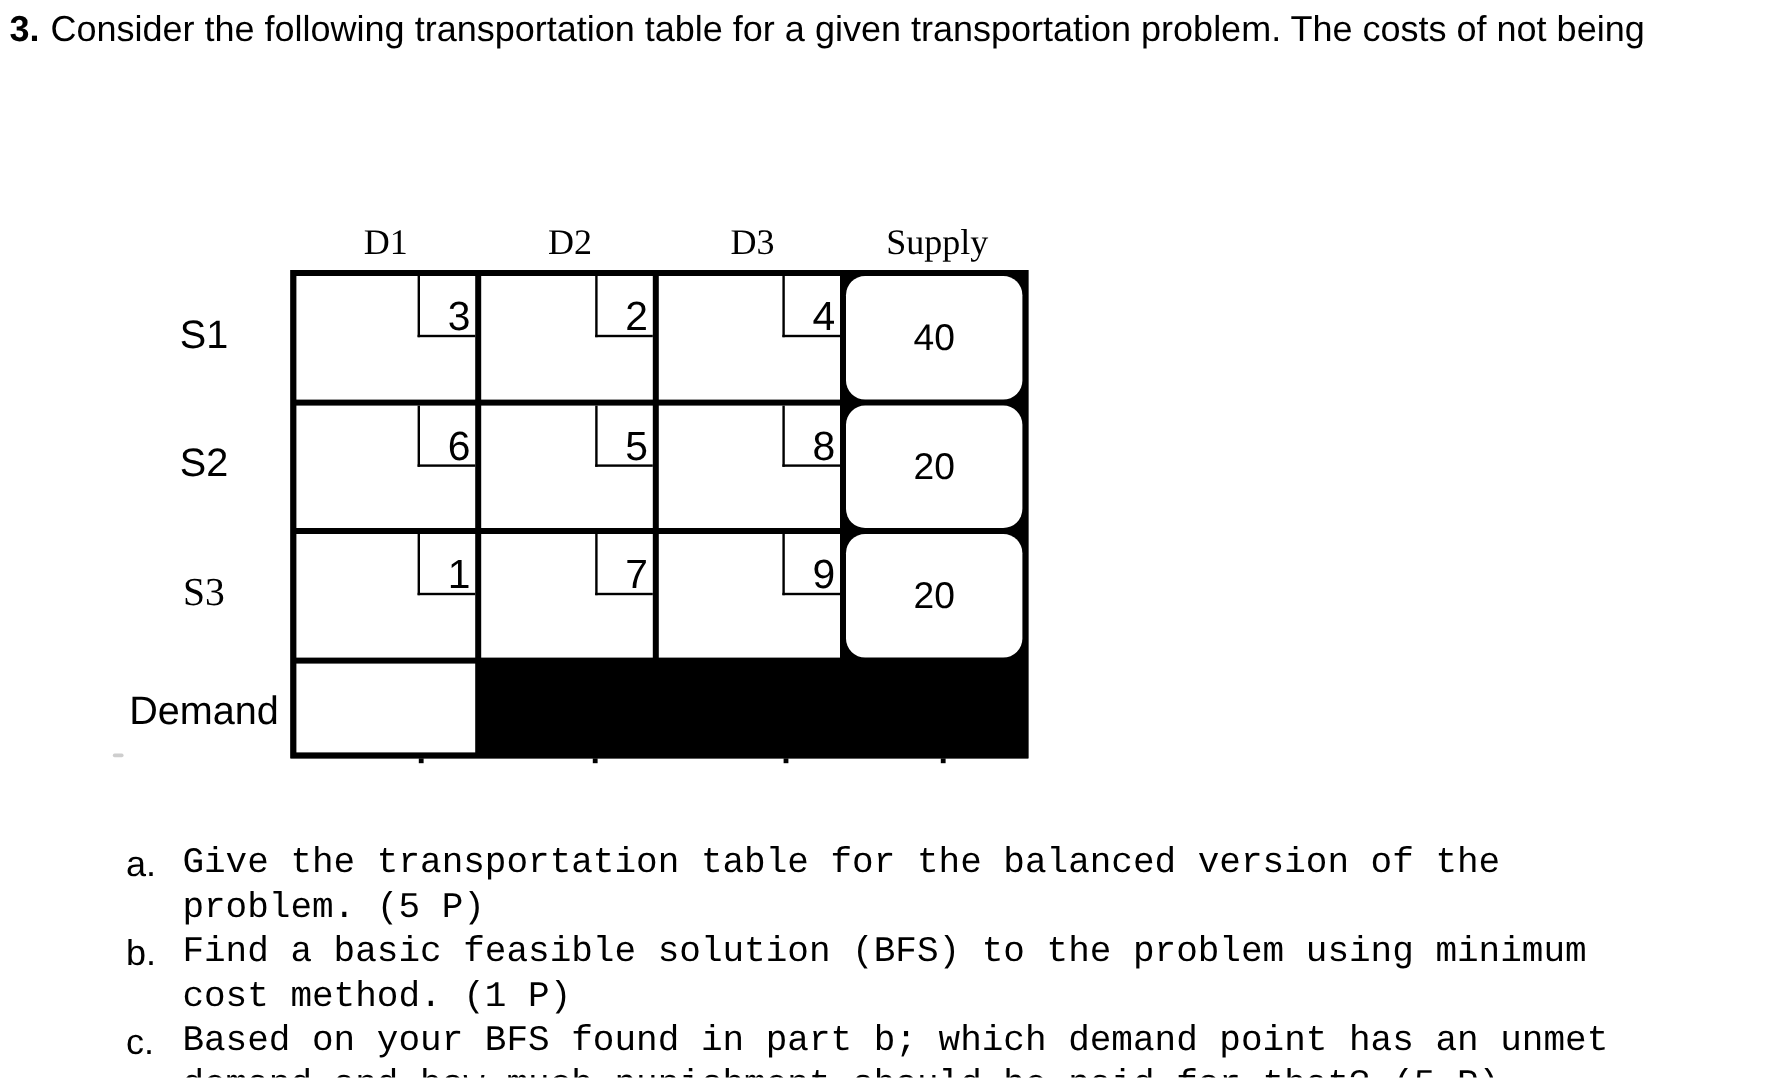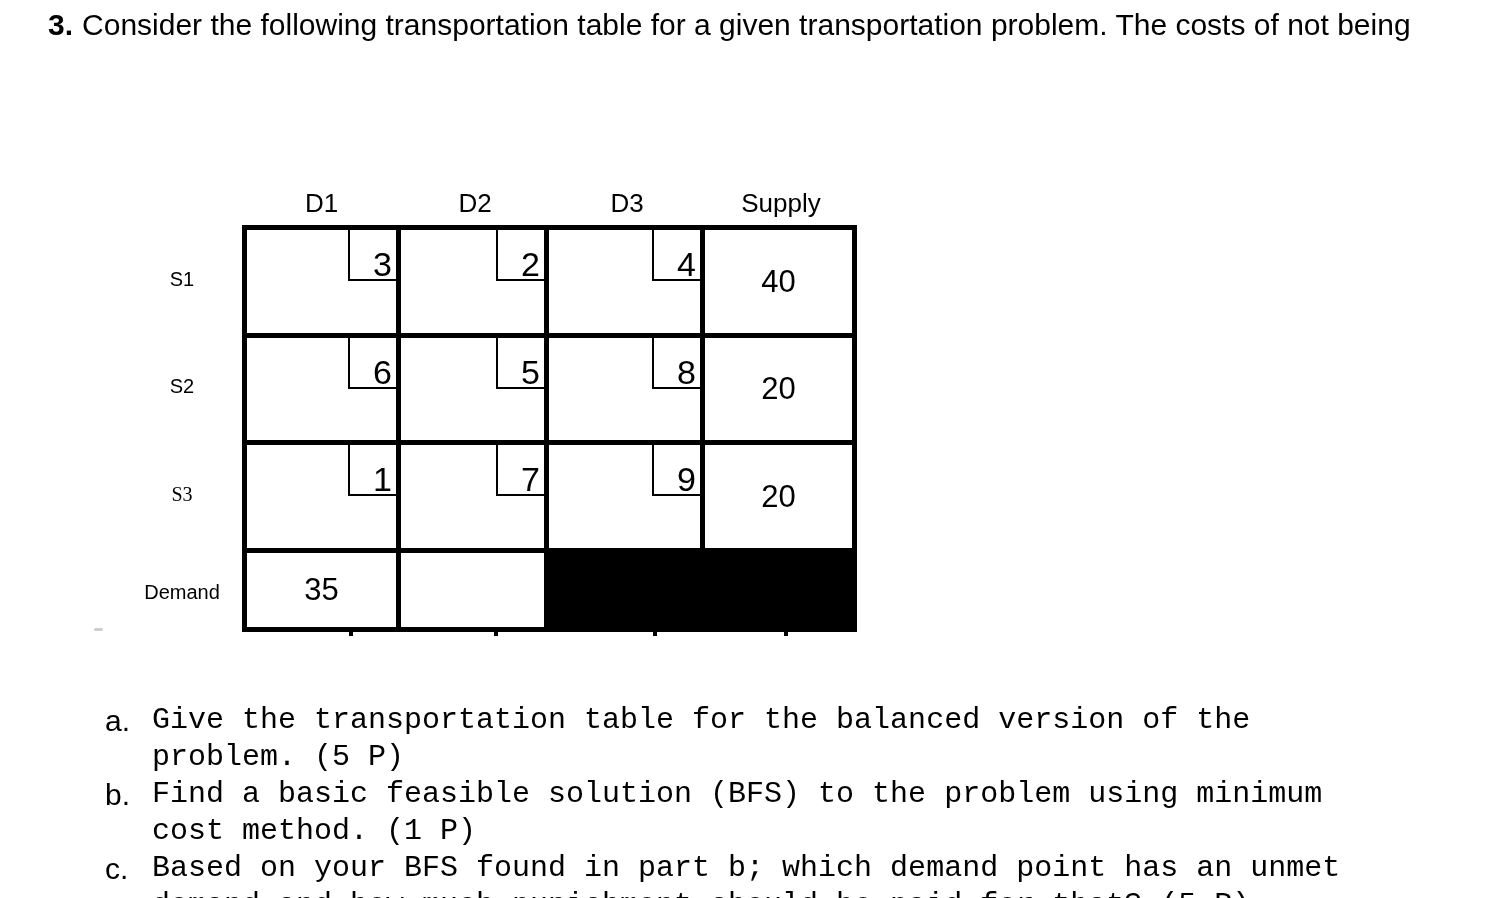--- a/index.html
+++ b/index.html
@@ -17,42 +17,43 @@
   }
 
   
   .intro {
     position: absolute;
     left: 8px;
     top: 6px;
     font-size: 30px;
     line-height: 37px;
   }
-  .intro .line { display: block; white-space: nowrap; margin-left: 40px; }
+  .intro .line { display: block; white-space: nowrap; }
   .intro .num { font-weight: bold; margin-right: 9px; }
 
   
   .col-headers {
     position: absolute;
     left: 242px;
     top: 186px;
     width: 615px;
     display: grid;
     grid-template-columns: 159px 148px 156px 152px;
-    font-size: 26px;
+    font-size: 30px;
     line-height: 34px;
+    font-family: Liberation Serif, serif;
   }
   .col-headers .col-header { text-align: center; }
 
   .row-label {
     position: absolute;
-    left: 112px;
+    left: 100px;
     width: 140px;
     text-align: center;
-    font-size: 20px;
+    font-size: 33px;
     line-height: 36px;
   }
   .row-label.s1 { top: 261px; }
   .row-label.s2 { top: 368px; }
   .row-label.s3 { top: 476px; font-family: Liberation Serif, serif; }
   .row-label.demand { top: 574px; }
 
   .t-grid {
     position: absolute;
     left: 242px;
@@ -66,20 +67,21 @@
   }
   .cell {
     background: #fff;
     position: relative;
   }
   .cell.center {
     display: flex;
     align-items: center;
     justify-content: center;
     font-size: 31px;
+    border-radius: 16px;
   }
   .cost-box {
     position: absolute;
     top: 0;
     right: 0;
     width: 48px;
     height: 51px;
     border-left: 2px solid #000;
     border-bottom: 2px solid #000;
     display: flex;
@@ -199,23 +201,20 @@
   </div>
   <div class="cell">
     <div class="cost-box">
         <span class="cost">9</span>
       </div>
   </div>
   <div class="cell center">
     <span>20</span>
   </div>
 
-  <div class="cell center">
-    <span>35</span>
-  </div>
   <div class="cell"></div>
 </div>
 
 <div class="stub s-1"></div>
 <div class="stub s-2"></div>
 <div class="stub s-3"></div>
 <div class="stub s-4"></div>
 <div class="smudge"></div>
 
 <div class="questions">

